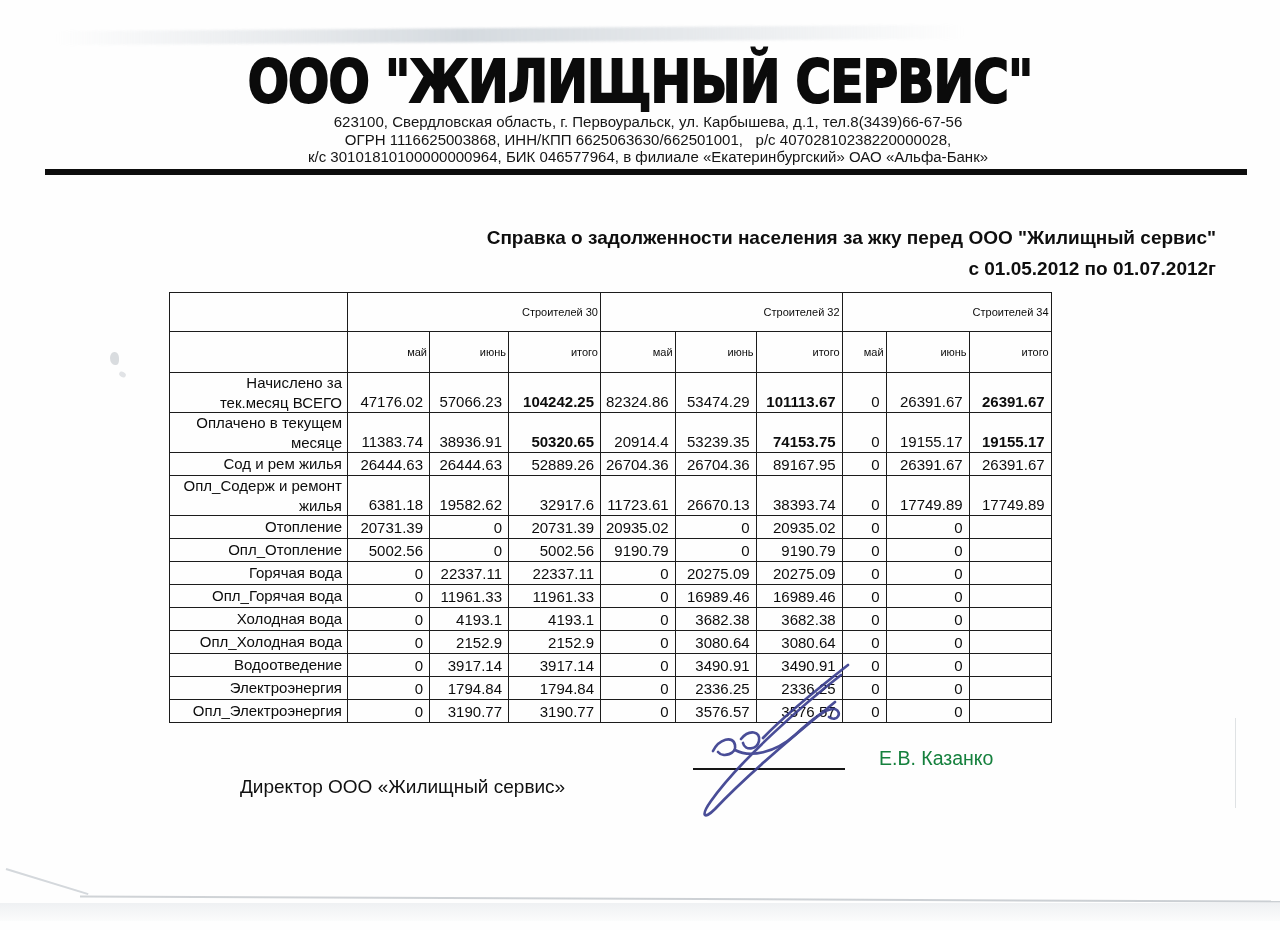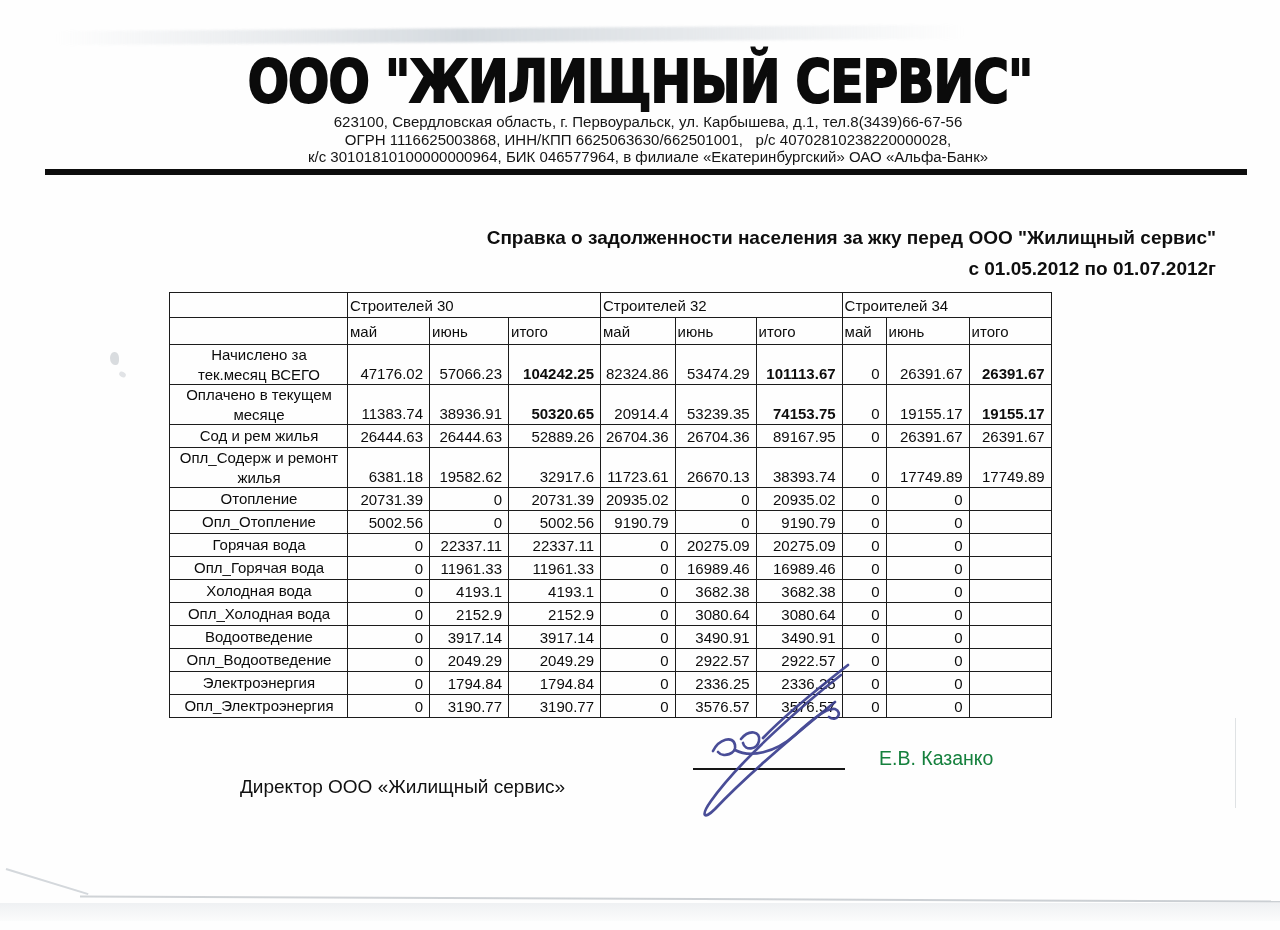--- a/index.html
+++ b/index.html
@@ -59,25 +59,25 @@
     font-size:19px;font-weight:bold;line-height:31px;color:#0e0e0e;
   }
   
   .debt-table{
     position:absolute;left:169px;top:292px;border-collapse:collapse;
     font-size:15px;color:#0c0c0c;table-layout:fixed;
   }
   .debt-table td{
     border:1.6px solid #1c1c1c;padding:0 5px;overflow:hidden;
   }
-  .debt-table thead td{height:22px;text-align:left;vertical-align:middle;font-size:15px;padding:1px 2px;}
+  .debt-table thead td{height:22px;text-align:right;vertical-align:middle;font-size:11px;padding:8px 2px;}
   .debt-table thead tr.month-row td{height:24px;}
   .debt-table tbody td{height:21px;line-height:19.5px;}
   .label-cell{
-    text-align:center;vertical-align:middle;white-space:pre-line;
+    text-align:right;vertical-align:middle;white-space:pre-line;
     padding-left:6px !important;font-size:15px;
   }
   .num-cell{
     text-align:right;vertical-align:bottom;padding-right:6px !important;padding-bottom:1px !important;
     font-variant-numeric:tabular-nums;
   }
   .num-cell.bold{font-weight:bold;}
   
   .director-label{
     position:absolute;left:240px;top:776px;font-size:19px;color:#101010;
@@ -279,32 +279,20 @@
           <td class="num-cell">3917.14</td>
           <td class="num-cell">3917.14</td>
           <td class="num-cell">0</td>
           <td class="num-cell">3490.91</td>
           <td class="num-cell">3490.91</td>
           <td class="num-cell">0</td>
           <td class="num-cell">0</td>
           <td class="num-cell"></td>
         </tr>
         <tr>
-          <td class="label-cell">Опл_Водоотведение</td>
-          <td class="num-cell">0</td>
-          <td class="num-cell">2049.29</td>
-          <td class="num-cell">2049.29</td>
-          <td class="num-cell">0</td>
-          <td class="num-cell">2922.57</td>
-          <td class="num-cell">2922.57</td>
-          <td class="num-cell">0</td>
-          <td class="num-cell">0</td>
-          <td class="num-cell"></td>
-        </tr>
-        <tr>
           <td class="label-cell">Электроэнергия</td>
           <td class="num-cell">0</td>
           <td class="num-cell">1794.84</td>
           <td class="num-cell">1794.84</td>
           <td class="num-cell">0</td>
           <td class="num-cell">2336.25</td>
           <td class="num-cell">2336.25</td>
           <td class="num-cell">0</td>
           <td class="num-cell">0</td>
           <td class="num-cell"></td>

